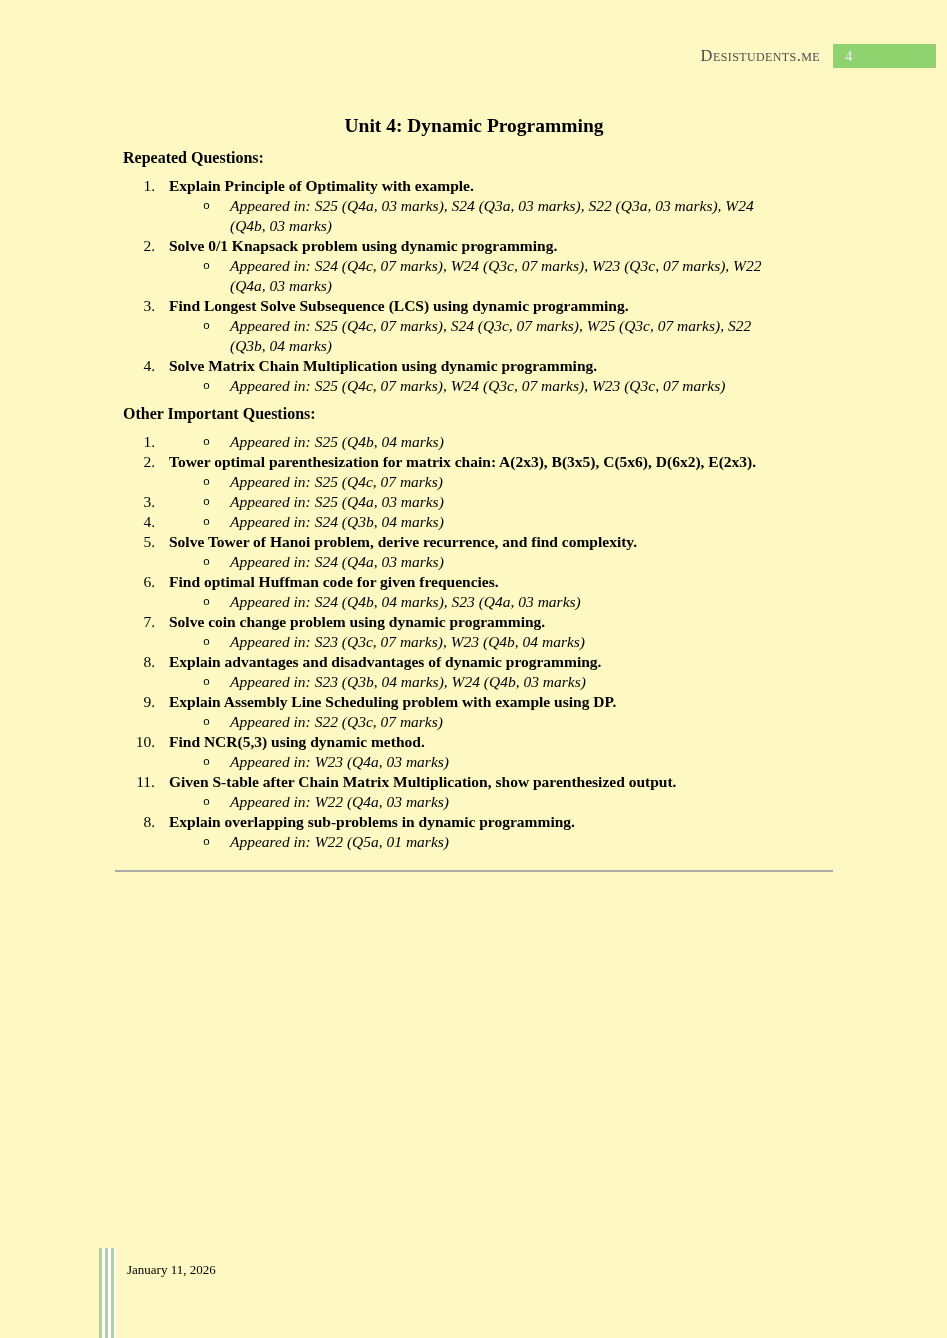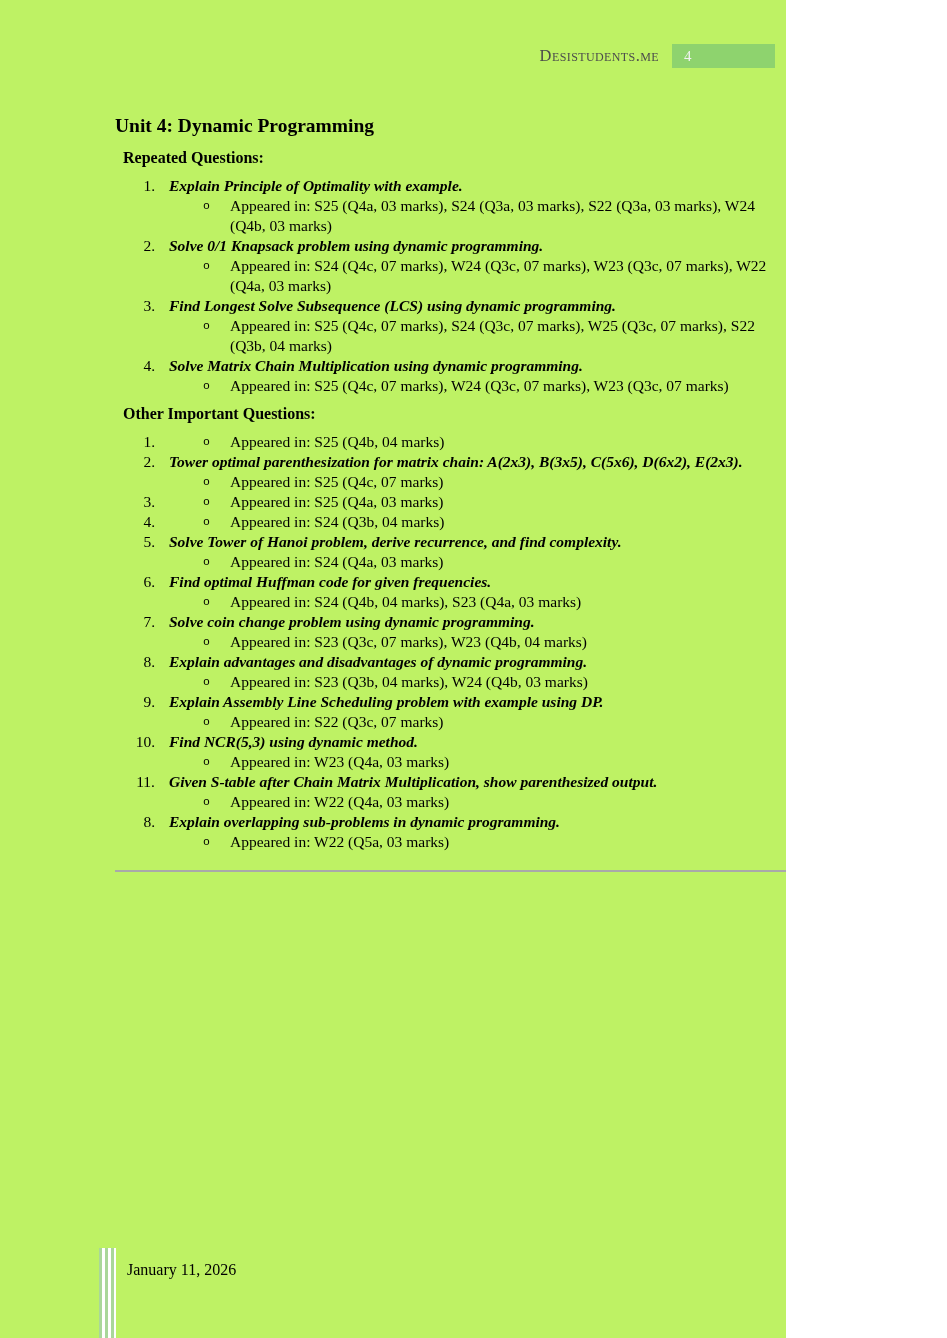--- a/index.html
+++ b/index.html
@@ -1,20 +1,20 @@
 <!DOCTYPE html>
 <html><head>
 <meta charset="utf-8">
 <style>
   html, body { margin: 0; padding: 0; background: #ffffff; }
   .page {
     position: relative;
-    width: 786px;
+    width: 947px;
     height: 1338px;
-    background: #bef264;
+    background: #fef9c3;
     font-family: "Liberation Serif", serif;
     color: #000000;
     overflow: hidden;
   }
 
   
   .header {
     position: absolute;
     top: 44px;
     right: 11px;
@@ -42,21 +42,21 @@
 
   
   .main {
     position: absolute;
     left: 115px;
     top: 112px;
     width: 718px;
   }
   .doc-title {
     margin: 0;
-    text-align: left;
+    text-align: center;
     font-size: 19.5px;
     font-weight: bold;
     line-height: 28px;
   }
   .sec-heading {
     margin: 8px;
     font-size: 16px;
     font-weight: bold;
     line-height: 20px;
   }
@@ -65,54 +65,54 @@
     font-size: 15.5px;
     line-height: 20px;
   }
   .q-num {
     flex: 0 0 40px;
     width: 40px;
     text-align: right;
     padding-right: 14px;
   }
   .q-body { flex: 1; min-width: 0; }
-  .q-text { font-weight: bold; font-style: italic; }
+  .q-text { font-weight: bold; }
   .a-row {
     display: flex;
     padding-left: 34px;
   }
   .bullet {
     flex: 0 0 27px;
     width: 27px;
     font-family: "Liberation Mono", monospace;
     font-size: 11.5px;
     line-height: 20px;
   }
-  .a-text { max-width: 556px; }
+  .a-text { max-width: 556px; font-style: italic; }
 
   .divider {
     margin: 18px 0 0 0;
     border: none;
     border-top: 2px solid #a9a9a9;
     width: 100%;
   }
 
   
   .footer-stripes {
     position: absolute;
     left: 99px;
     top: 1248px;
     bottom: 0;
     width: 17px;
   }
   .footer-date {
     position: absolute;
     left: 127px;
     top: 1260px;
-    font-size: 16px;
+    font-size: 13px;
     line-height: 20px;
   }
 </style>
 </head>
 <body>
 
 <div class="page">
 
   <div class="header">
     <span class="site-name">Desistudents.me</span>
@@ -275,21 +275,21 @@
                 <span class="a-text">Appeared in: W22 (Q4a, 03 marks)</span>
               </div>
             </div>
           </div>
           <div class="q-item">
             <span class="q-num">8.</span>
             <div class="q-body">
               <div class="q-text">Explain overlapping sub-problems in dynamic programming.</div>
               <div class="a-row">
                 <span class="bullet">o</span>
-                <span class="a-text">Appeared in: W22 (Q5a, 03 marks)</span>
+                <span class="a-text">Appeared in: W22 (Q5a, 01 marks)</span>
               </div>
             </div>
           </div>
         </div>
       </div>
     <hr class="divider" style="border-top-color: rgb(169, 169, 169);">
   </div>
 
   <div class="footer-stripes" style="background: repeating-linear-gradient(to right, rgb(169, 215, 154) 0px, rgb(169, 215, 154) 3.5px, rgb(255, 255, 255) 3.5px, rgb(255, 255, 255) 6px);"></div>
   <div class="footer-date">January 11, 2026</div>

